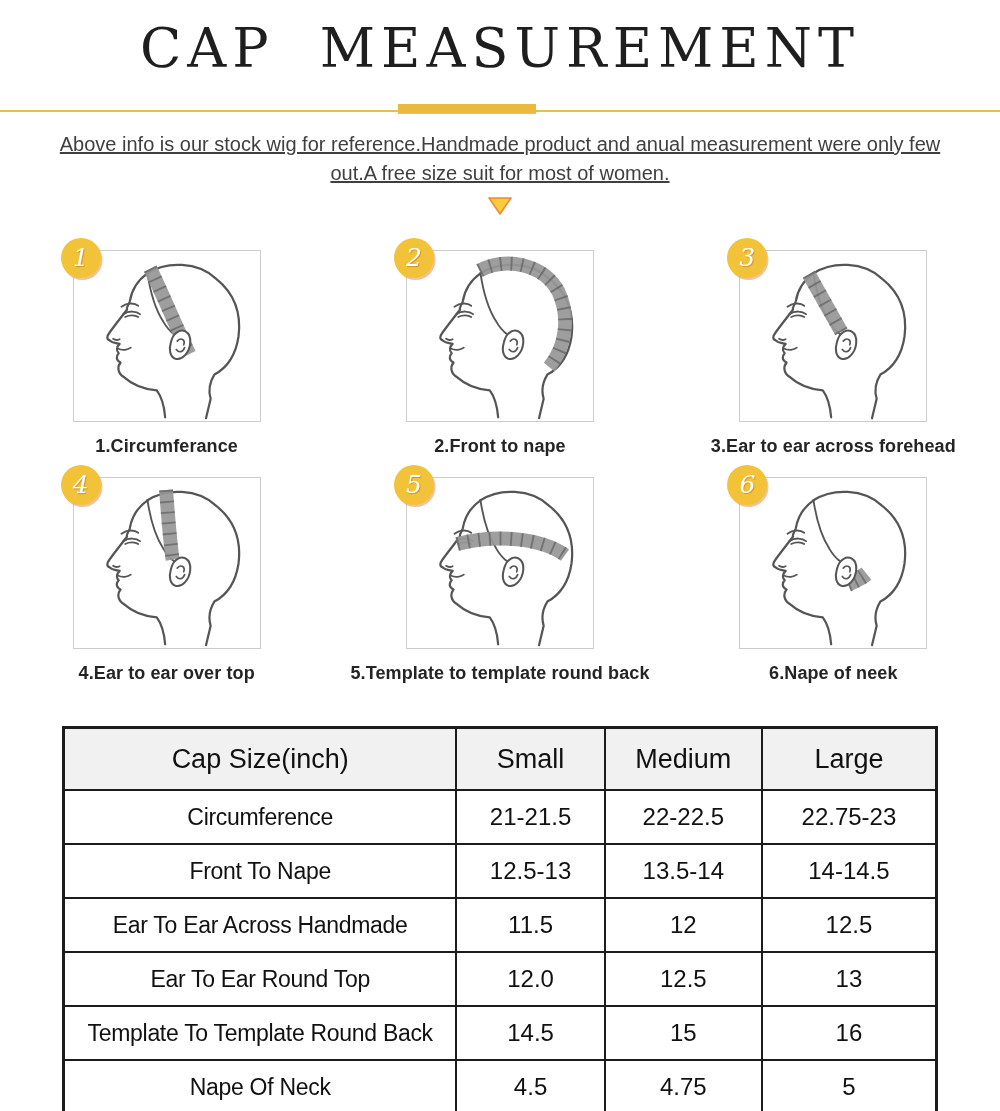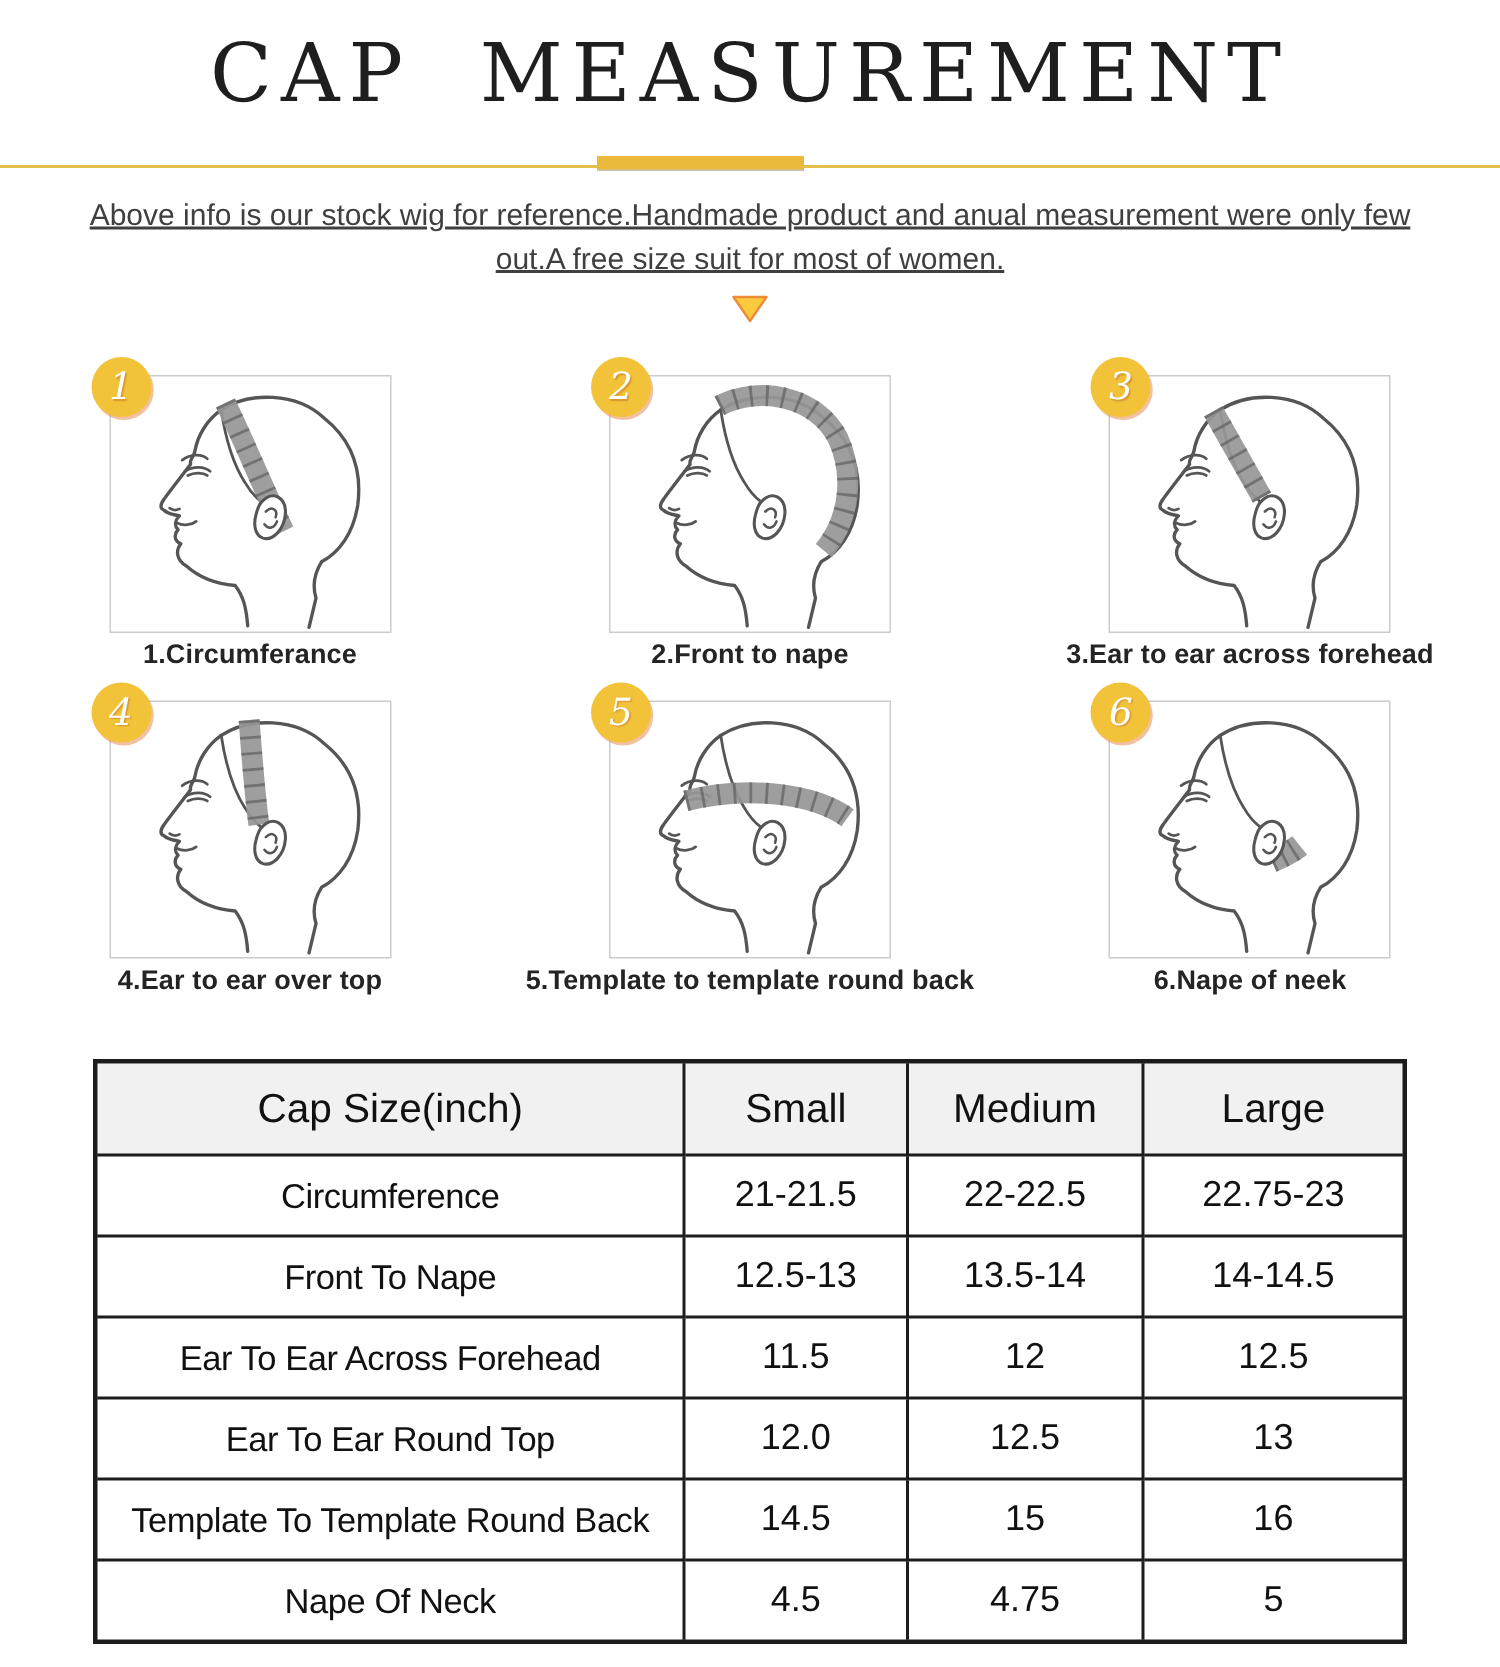--- a/index.html
+++ b/index.html
@@ -39,21 +39,21 @@
   .card svg.head{width:100%;height:100%;display:block;}
   .badge{
     position:absolute;top:-13px;left:-13px;width:40px;height:40px;border-radius:50%;
     background:#F2C338;color:#ffffff;
     font-family:"DejaVu Serif","Liberation Serif",serif;font-style:italic;
     font-size:25px;line-height:40px;text-align:center;
     box-shadow:1.5px 2px 0 rgba(232,140,85,.55);
     text-shadow:1px 1px 1px rgba(190,110,45,.55);
   }
   .caption{
-    margin-top:4px;font-size:18px;font-weight:bold;color:#242424;letter-spacing:.1px;
+    margin-top:14px;font-size:18px;font-weight:bold;color:#242424;letter-spacing:.1px;
   }
   
   .tape{fill:none;stroke:#979797;stroke-width:15;opacity:.93;}
   .tape.small{stroke-width:17;}
   .ticks{fill:none;stroke:#5f5f5f;stroke-width:15;stroke-dasharray:2 9.5;opacity:.7;}
   .ticks.small{stroke-width:17;stroke-dasharray:2 6;}
   
   .size-table{
     width:876px;margin:42px auto 0 auto;border-collapse:collapse;
     border:3px solid #1c1c1c;table-layout:fixed;color:#111;
@@ -207,21 +207,21 @@
       <td>22-22.5</td>
       <td>22.75-23</td>
     </tr>
     <tr>
       <td class="rowlabel">Front To Nape</td>
       <td>12.5-13</td>
       <td>13.5-14</td>
       <td>14-14.5</td>
     </tr>
     <tr>
-      <td class="rowlabel">Ear To Ear Across Forehead</td>
+      <td class="rowlabel">Ear To Ear Across Handmade</td>
       <td>11.5</td>
       <td>12</td>
       <td>12.5</td>
     </tr>
     <tr>
       <td class="rowlabel">Ear To Ear Round Top</td>
       <td>12.0</td>
       <td>12.5</td>
       <td>13</td>
     </tr>

